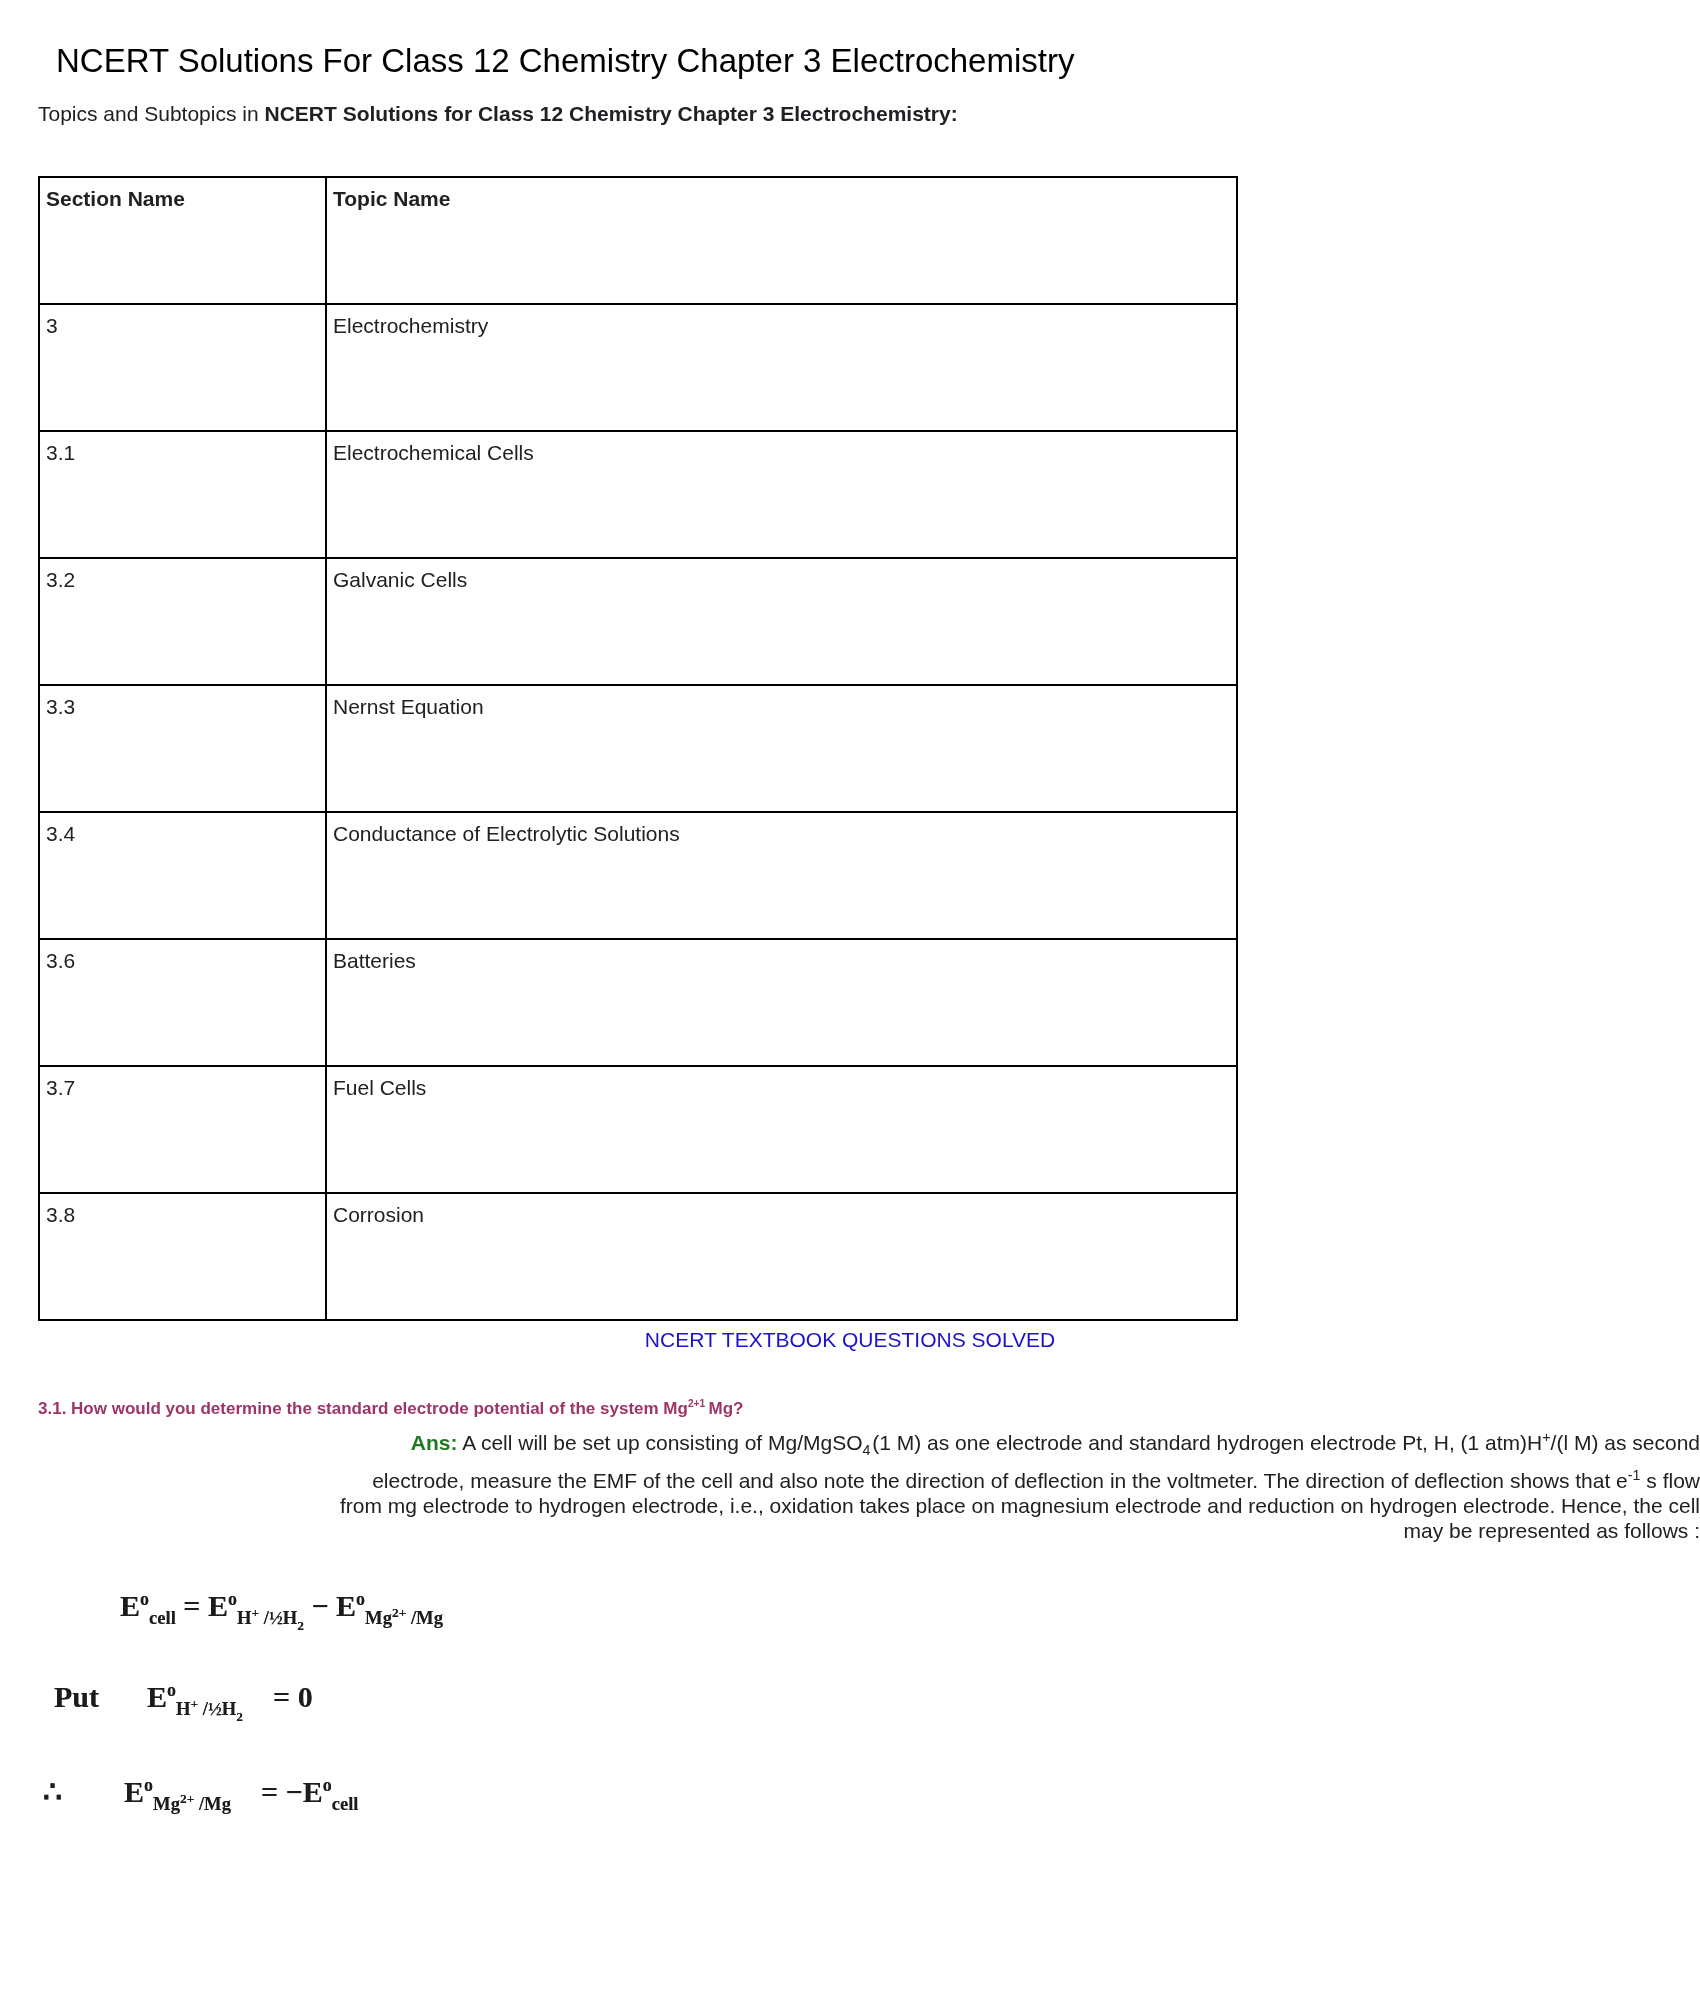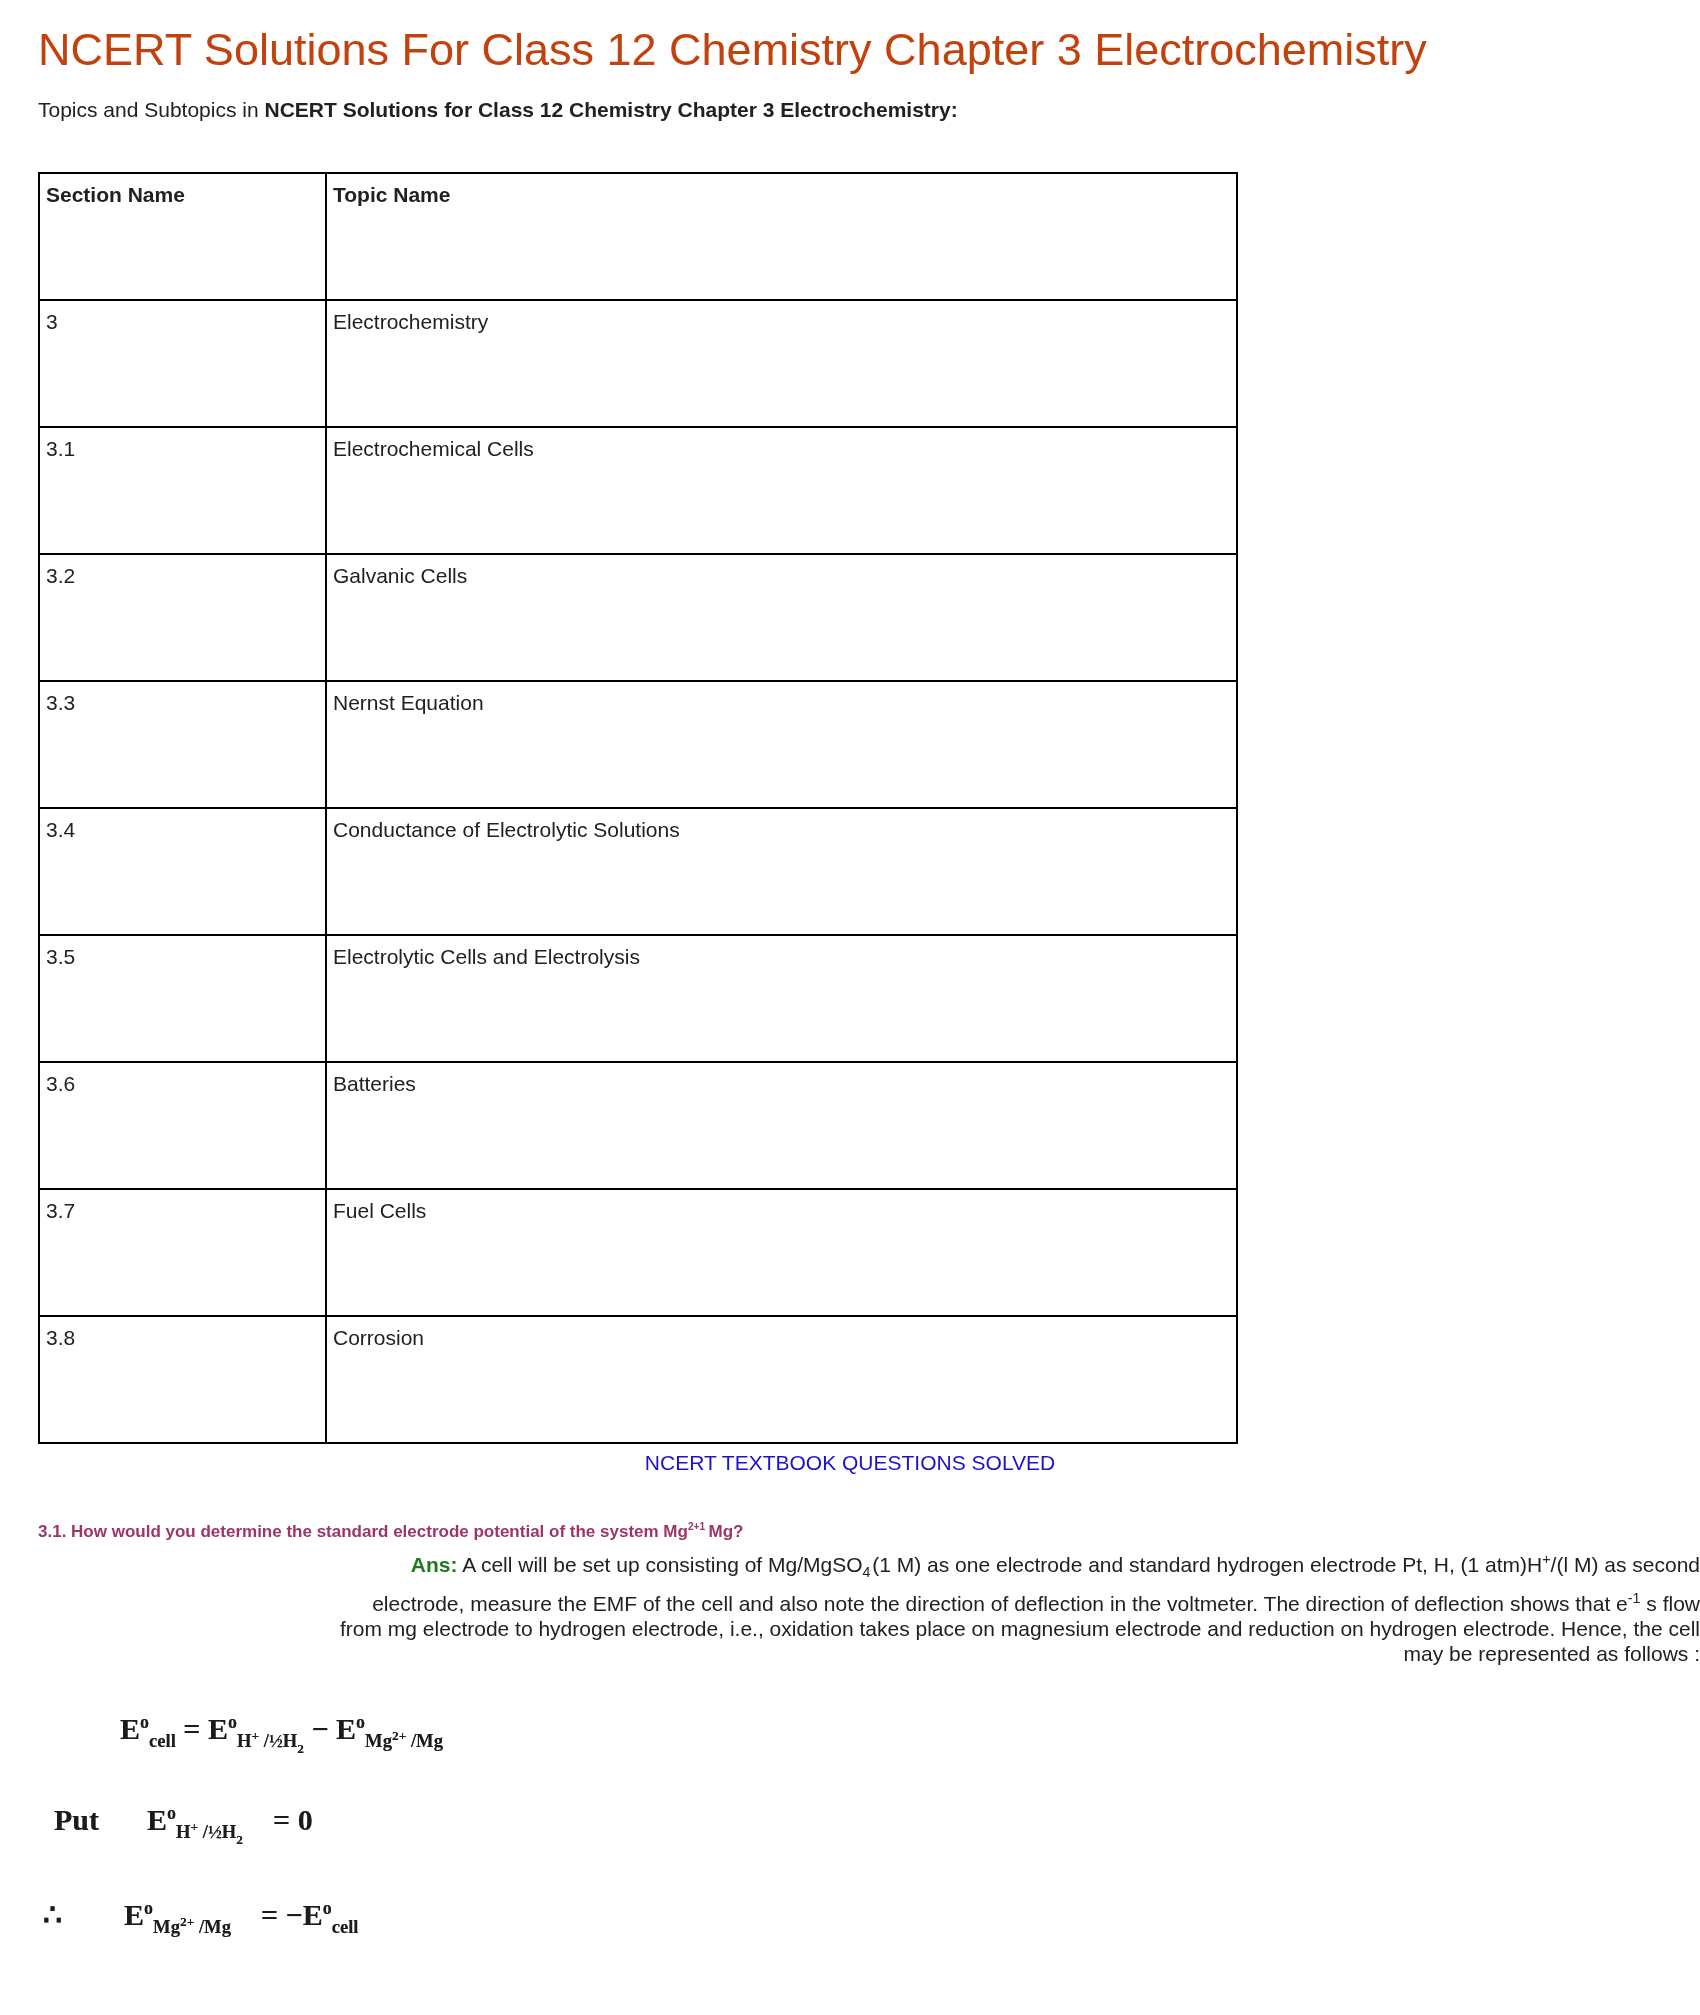--- a/index.html
+++ b/index.html
@@ -2,22 +2,22 @@
 <html><head>
 <meta charset="utf-8">
 <style>
   html,body { margin:0; padding:0; background:#ffffff; }
   .page {
     position:relative; width:1700px; height:2015px; overflow:hidden;
     box-sizing:border-box; padding:24px 0 0 38px;
     font-family:"Liberation Sans", sans-serif; color:#202124;
   }
   .title {
-    margin:0; font-size:45px; font-weight:400; line-height:1.15;
-    color:#c2410c;
+    margin:18px; font-size:33px; font-weight:400; line-height:1.15;
+    color:#000000;
   }
   .intro { margin:22px 0 0 0; font-size:21px; color:#202124; }
   .intro b { font-weight:700; }
 
   table.topics { border-collapse:collapse; margin-top:50px; width:1200px; table-layout:fixed; }
   .topics th, .topics td {
     border:2px solid #000; vertical-align:top; text-align:left;
     padding:8px 6px; font-size:21px; height:109px; line-height:1.25;
     font-weight:400; color:#202124; overflow:hidden;
   }
@@ -86,24 +86,20 @@
       </tr>
       <tr>
         <td>3.3</td>
         <td>Nernst Equation</td>
       </tr>
       <tr>
         <td>3.4</td>
         <td>Conductance of Electrolytic Solutions</td>
       </tr>
       <tr>
-        <td>3.5</td>
-        <td>Electrolytic Cells and Electrolysis</td>
-      </tr>
-      <tr>
         <td>3.6</td>
         <td>Batteries</td>
       </tr>
       <tr>
         <td>3.7</td>
         <td>Fuel Cells</td>
       </tr>
       <tr>
         <td>3.8</td>
         <td>Corrosion</td>

